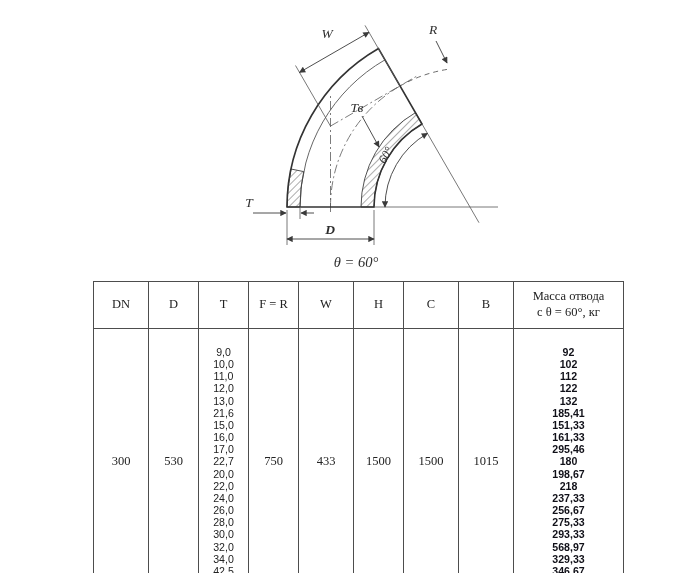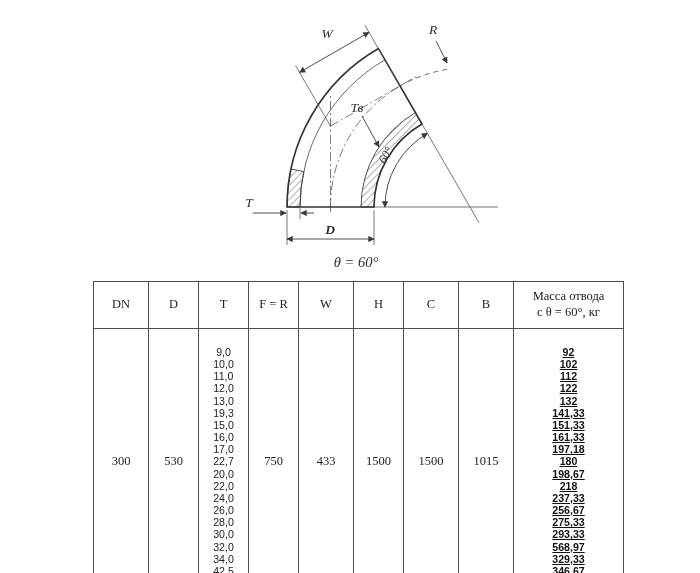--- a/index.html
+++ b/index.html
@@ -20,21 +20,21 @@
     border:1px solid #4d4d4d; text-align:center; vertical-align:middle;
     font-family:"Liberation Serif", serif;
   }
   .dims th { height:47px; font-weight:normal; font-size:12.5px; line-height:1.25; }
   .dims td { font-size:12.5px; }
   .dims td.list-cell { padding:17px 0; }
   .list-line {
     font-family:"Liberation Sans", sans-serif;
     font-size:10.6px; line-height:12.15px; white-space:nowrap;
   }
-  td.mass-cell .list-line { font-weight:bold; color:#101018;text-decoration:underline; }
+  td.mass-cell .list-line { font-weight:bold; color:#101018; }
 </style>
 </head>
 <body>
 
 <div class="drawing-wrap">
 <svg viewBox="0 0 700 280" width="700" height="280">
   <defs>
     <pattern id="hatch" width="5" height="5" patternUnits="userSpaceOnUse" patternTransform="rotate(45)">
       <line x1="0" y1="0" x2="0" y2="5" stroke="#4a4a4a" stroke-width="0.9"></line>
     </pattern>
@@ -135,21 +135,21 @@
     <tbody>
       <tr>
         <td>300</td>
         <td>530</td>
         <td class="list-cell">
             <div class="list-line">9,0</div>
             <div class="list-line">10,0</div>
             <div class="list-line">11,0</div>
             <div class="list-line">12,0</div>
             <div class="list-line">13,0</div>
-            <div class="list-line">19,3</div>
+            <div class="list-line">21,6</div>
             <div class="list-line">15,0</div>
             <div class="list-line">16,0</div>
             <div class="list-line">17,0</div>
             <div class="list-line">22,7</div>
             <div class="list-line">20,0</div>
             <div class="list-line">22,0</div>
             <div class="list-line">24,0</div>
             <div class="list-line">26,0</div>
             <div class="list-line">28,0</div>
             <div class="list-line">30,0</div>
@@ -161,24 +161,24 @@
         <td>433</td>
         <td>1500</td>
         <td>1500</td>
         <td>1015</td>
         <td class="list-cell mass-cell">
             <div class="list-line">92</div>
             <div class="list-line">102</div>
             <div class="list-line">112</div>
             <div class="list-line">122</div>
             <div class="list-line">132</div>
-            <div class="list-line">141,33</div>
+            <div class="list-line">185,41</div>
             <div class="list-line">151,33</div>
             <div class="list-line">161,33</div>
-            <div class="list-line">197,18</div>
+            <div class="list-line">295,46</div>
             <div class="list-line">180</div>
             <div class="list-line">198,67</div>
             <div class="list-line">218</div>
             <div class="list-line">237,33</div>
             <div class="list-line">256,67</div>
             <div class="list-line">275,33</div>
             <div class="list-line">293,33</div>
             <div class="list-line">568,97</div>
             <div class="list-line">329,33</div>
             <div class="list-line">346,67</div>

